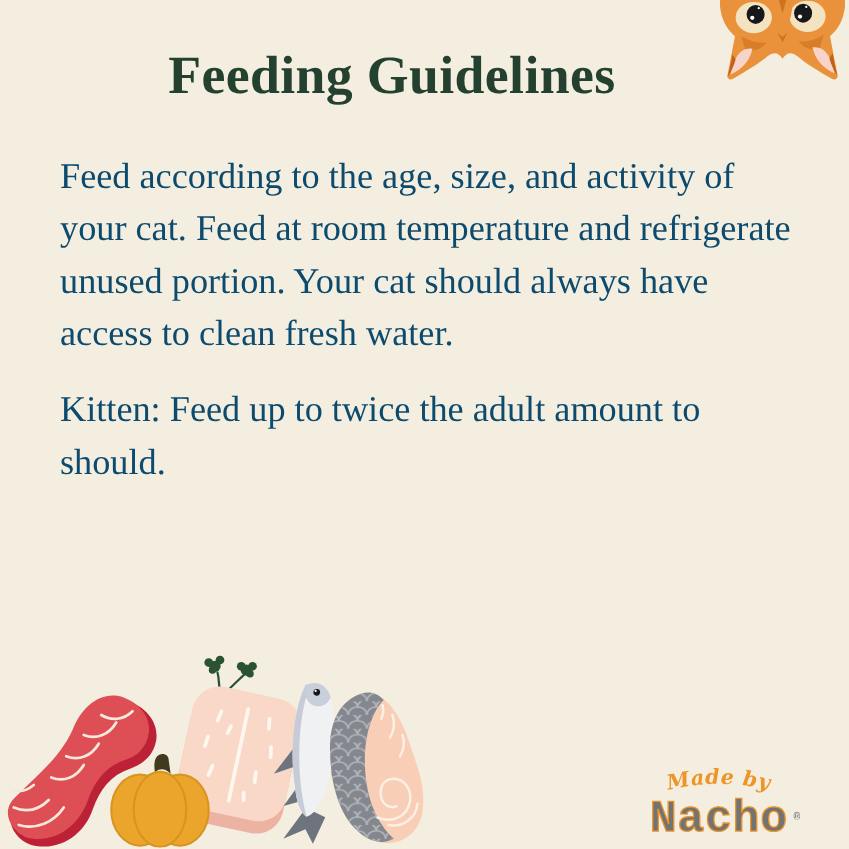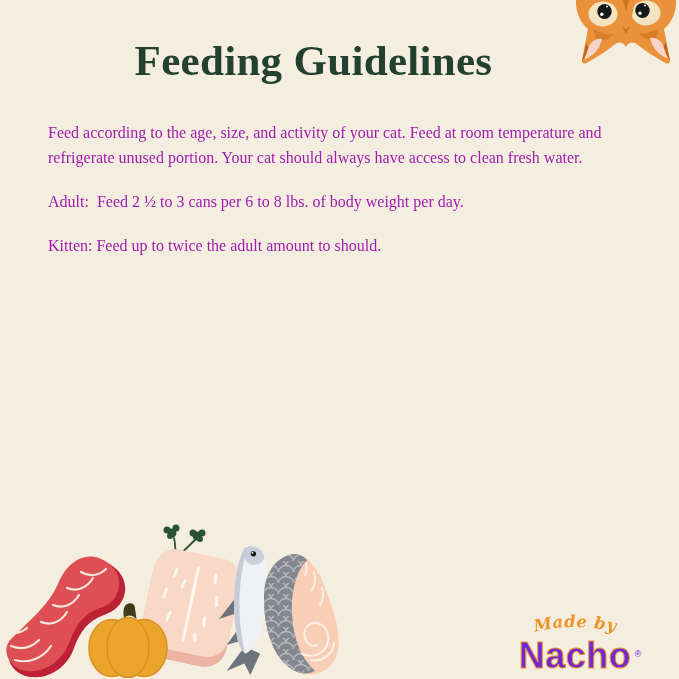--- a/index.html
+++ b/index.html
@@ -12,22 +12,22 @@
   }
   .page{position:absolute;inset:0;}
   .title{
     position:absolute;top:36px;left:0;width:627px;
     text-align:center;
     font-size:43px;font-weight:600;letter-spacing:.3px;
     color:#24402F;margin:0;
   }
   .copy{
     position:absolute;top:120px;left:48px;width:588px;
-    color:#a21caf;
-    font-size:16px;line-height:25px;
+    color:#0c4a6e;
+    font-size:29px;line-height:42px;
   }
   .copy p{margin:0 0 19px 0;white-space:pre-wrap;}
   
   .band{position:absolute;left:0;top:519px;width:679px;height:160px;}
   .band svg{position:absolute;display:block;}
   .svg-fillet{left:5px;top:31px;}
   .svg-chicken{left:133px;top:2px;}
   .svg-pumpkin{left:88px;top:81px;}
   .svg-fish{left:217px;top:25px;}
   .svg-steak{left:256px;top:31px;}
@@ -38,23 +38,23 @@
     position:absolute;right:16px;bottom:4px;width:176px;
     text-align:center;color:#ED9527;
   }
   .logo-arc{display:block;margin:0 auto -4px auto;}
   .logo-arc text{
     font-family:"DejaVu Serif",serif;
     font-style:italic;font-weight:bold;
     font-size:16.5px;fill:#ED9527;letter-spacing:.5px;
   }
   .brand{
-    font-family:Liberation Sans, sans-serif;
+    font-family:Liberation Mono, monospace;
     font-weight:800;font-size:36px;line-height:38px;
-    letter-spacing:.5px;color:#6d28d9;
+    letter-spacing:.5px;color:#737373;
     -webkit-text-stroke:1px #ED9527;
     position:relative;display:inline-block;
   }
   .reg{
     font-size:9px;font-weight:400;-webkit-text-stroke:0;
     position:absolute;right:-10px;bottom:2px;letter-spacing:0;
   }
 </style>
 </head>
 <body>
@@ -79,21 +79,20 @@
     <path fill="#F8D4C8" d="M9.5,59.5 C12,46 17.5,37.5 27,39 C24.5,49.5 18,56 9.5,59.5 Z"></path>
     <path fill="#F8D4C8" d="M92.5,58.5 C90,45 84.5,36.5 75,38 C77.5,48.5 84,55 92.5,58.5 Z"></path>
     <path fill="#C2611A" d="M7,61.5 C8.5,55.5 10,49.5 11,43.5 L13.5,47.5 C12,52.5 10,57.5 7,61.5 Z"></path>
     <path fill="#C2611A" d="M95,60.5 C93.5,54.5 92,48.5 91,42.5 L88.5,46.5 C90,51.5 92,56.5 95,60.5 Z"></path>
   </svg>
 
   <h1 class="title">Feeding Guidelines</h1>
 
   <div class="copy">
     <p>Feed according to the age, size, and activity of your cat. Feed at room temperature and refrigerate unused portion. Your cat should always have access to clean fresh water.</p>
-    <p>Adult:  Feed 2 ½ to 3 cans per 6 to 8 lbs. of body weight per day.</p>
     <p>Kitten: Feed up to twice the adult amount to should.</p>
   </div>
 
   <div class="band">
 
     <svg class="svg-fillet" width="130" height="128" viewBox="0 0 130 128" aria-hidden="true">
       <path fill="#BC2136" d="M20,126 C4,120 -2,103 9,92 C27,74 45,60 55,38 C63,17 80,5 98,11 C112,16 122,28 120,42 C118,54 110,61 99,65 C84,70 75,81 69,98 C63,116 44,132 20,126 Z"></path>
       <path fill="#DD4E55" d="M16,120 C2,114 -4,98 7,88 C25,70 43,56 53,34 C61,14 77,2 94,8 C107,13 116,24 114,37 C112,48 105,55 95,58 C80,63 71,74 65,91 C59,108 41,126 16,120 Z"></path>
       <g stroke="#F6E9DB" stroke-width="2.2" fill="none" stroke-linecap="round">
         <path d="M4,82 C10,84 16,83 22,78"></path>

